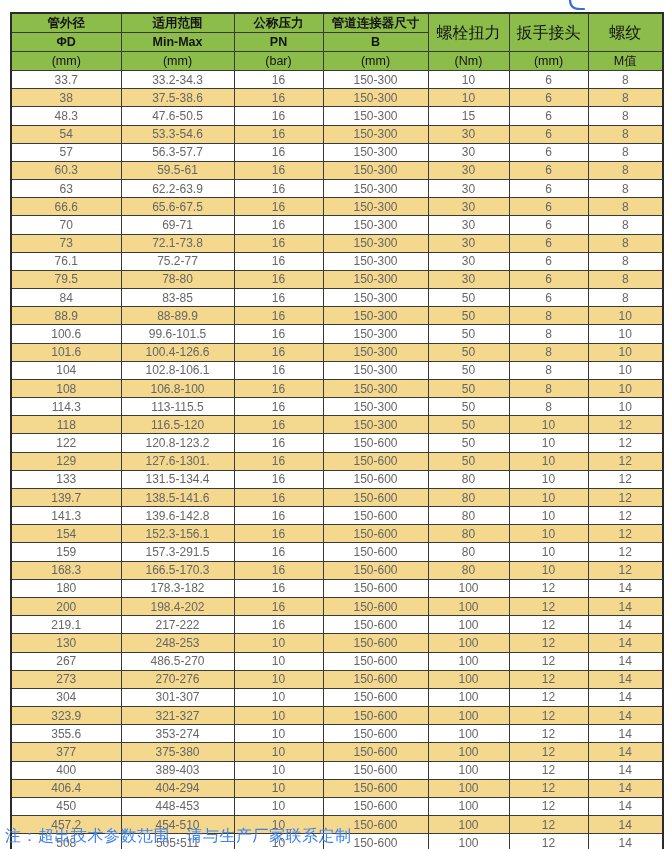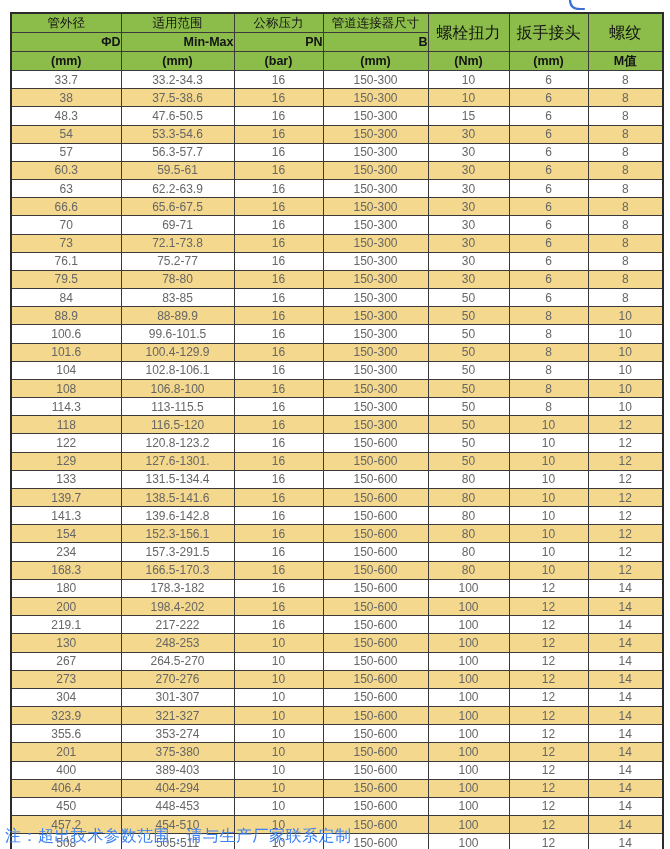--- a/index.html
+++ b/index.html
@@ -32,25 +32,25 @@
     vertical-align: middle;
     padding: 0;
     overflow: hidden;
     white-space: nowrap;
   }
   table.spec thead th {
     background: #8cbd4a;
     color: #141414;
     height: 18px;
     font-size: 12.5px;
-    font-weight: 400;
+    font-weight: 700;
     line-height: 1;
   }
-  table.spec thead tr.subrow th { font-weight: 700; font-size: 12.5px; text-align: right; }
-  table.spec thead tr.unitrow th { font-weight: 700; font-size: 12.5px; }
+  table.spec thead tr.subrow th { font-weight: 700; font-size: 12.5px; }
+  table.spec thead tr.unitrow th { font-weight: 400; font-size: 12.5px; }
   table.spec thead th.merged { font-size: 16px; font-weight: 400; }
   table.spec tbody td {
     height: 17.18px;
     font-size: 12px;
     color: #666666;
     background: #ffffff;
     line-height: 1;
   }
   table.spec tbody tr:nth-child(even) td { background: #f4d88d; }
 
@@ -238,21 +238,21 @@
           <td>100.6</td>
           <td>99.6-101.5</td>
           <td>16</td>
           <td>150-300</td>
           <td>50</td>
           <td>8</td>
           <td>10</td>
         </tr>
         <tr>
           <td>101.6</td>
-          <td>100.4-129.9</td>
+          <td>100.4-126.6</td>
           <td>16</td>
           <td>150-300</td>
           <td>50</td>
           <td>8</td>
           <td>10</td>
         </tr>
         <tr>
           <td>104</td>
           <td>102.8-106.1</td>
           <td>16</td>
@@ -336,21 +336,21 @@
         <tr>
           <td>154</td>
           <td>152.3-156.1</td>
           <td>16</td>
           <td>150-600</td>
           <td>80</td>
           <td>10</td>
           <td>12</td>
         </tr>
         <tr>
-          <td>234</td>
+          <td>159</td>
           <td>157.3-291.5</td>
           <td>16</td>
           <td>150-600</td>
           <td>80</td>
           <td>10</td>
           <td>12</td>
         </tr>
         <tr>
           <td>168.3</td>
           <td>166.5-170.3</td>
@@ -391,21 +391,21 @@
           <td>130</td>
           <td>248-253</td>
           <td>10</td>
           <td>150-600</td>
           <td>100</td>
           <td>12</td>
           <td>14</td>
         </tr>
         <tr>
           <td>267</td>
-          <td>264.5-270</td>
+          <td>486.5-270</td>
           <td>10</td>
           <td>150-600</td>
           <td>100</td>
           <td>12</td>
           <td>14</td>
         </tr>
         <tr>
           <td>273</td>
           <td>270-276</td>
           <td>10</td>
@@ -435,21 +435,21 @@
         <tr>
           <td>355.6</td>
           <td>353-274</td>
           <td>10</td>
           <td>150-600</td>
           <td>100</td>
           <td>12</td>
           <td>14</td>
         </tr>
         <tr>
-          <td>201</td>
+          <td>377</td>
           <td>375-380</td>
           <td>10</td>
           <td>150-600</td>
           <td>100</td>
           <td>12</td>
           <td>14</td>
         </tr>
         <tr>
           <td>400</td>
           <td>389-403</td>

